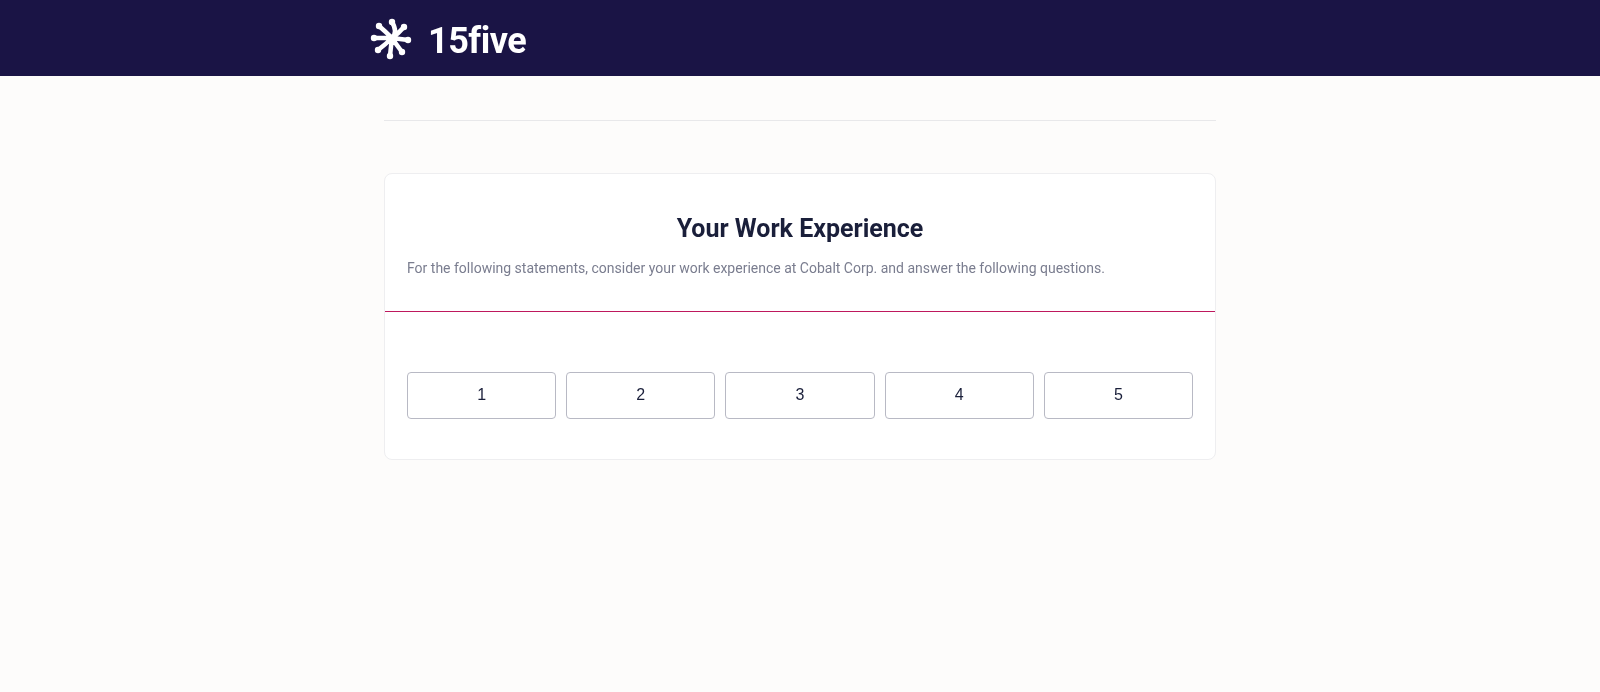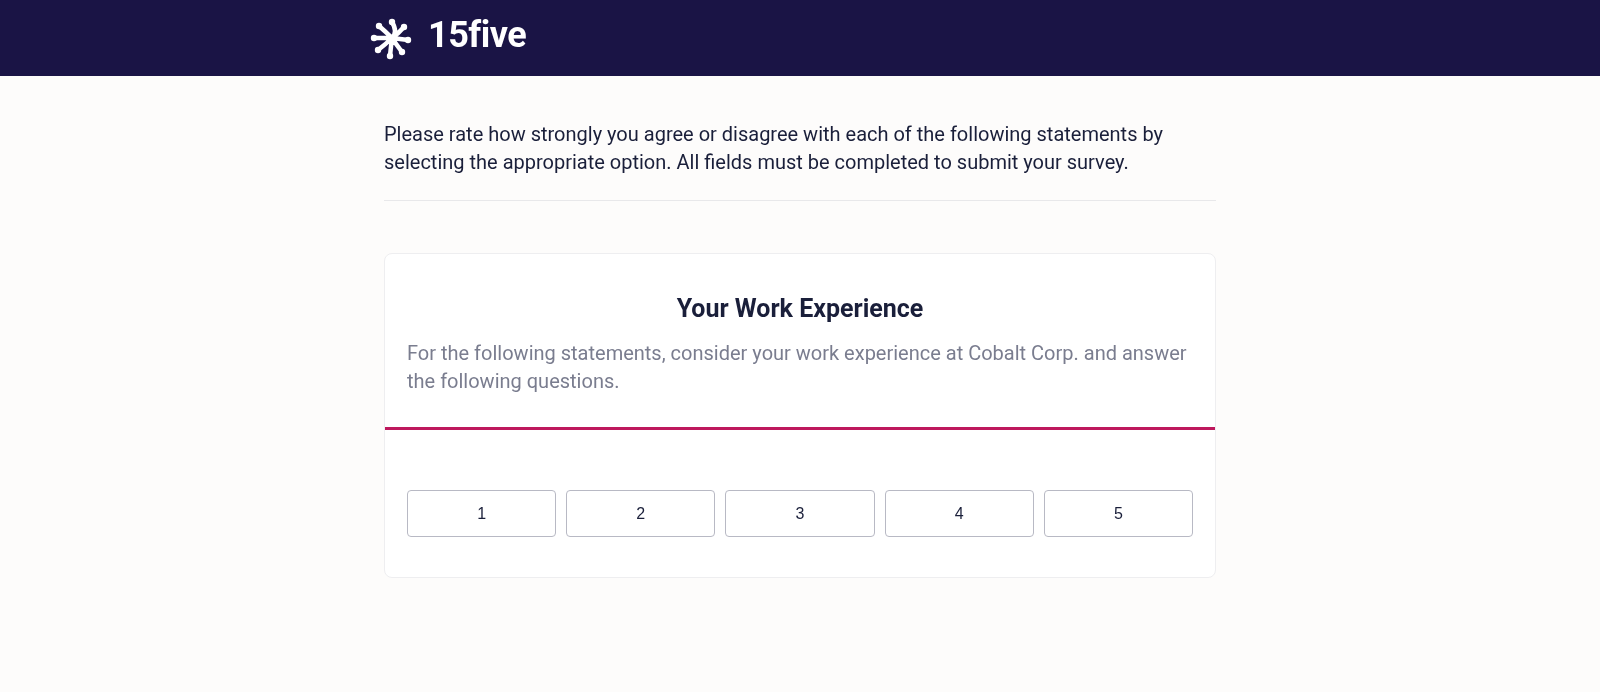--- a/index.html
+++ b/index.html
@@ -15,21 +15,21 @@
     }
     .header {
       background: #1a1445;
       height: 76px;
       display: flex;
       align-items: center;
       padding-left: 368px;
     }
     .logo {
       display: flex;
-      align-items: flex-start;
+      align-items: flex-end;
       gap: 12px;
       color: #fff;
     }
     .logo-mark {
       width: 48px;
       height: 48px;
       position: relative;
     }
     .logo-mark svg {
       width: 100%;
@@ -69,30 +69,30 @@
     }
     .survey-card {
       background: #fff;
       border: 1px solid #eeeef0;
       border-radius: 8px;
       overflow: hidden;
     }
     .card-header {
       padding: 40px 22px 32px 22px;
       text-align: center;
-      border-bottom: 3px solid #be185d;
+      border-bottom: 1px solid #be185d;
     }
     .card-title {
       font-size: 25px;
       font-weight: 700;
       color: #1a1f3a;
       margin-bottom: 16px;
     }
     .card-subtitle {
-      font-size: 20px;
+      font-size: 14px;
       color: #7a7d8f;
       text-align: left;
       line-height: 1.4;
     }
     .question-block {
       padding: 60px 22px 40px 22px;
     }
     .question-text {
       font-size: 19px;
       font-weight: 400;
@@ -151,21 +151,20 @@
         <circle cx="11" cy="12" r="3.2" fill="#fff"></circle>
         <path d="M24 8 Q30 18 24 24 M36 13 Q30 20 24 24 M40 26 Q32 25 24 24 M34 38 Q28 30 24 24 M22 42 Q23 32 24 24 M10 36 Q18 30 24 24 M6 24 Q15 24 24 24 M11 12 Q18 18 24 24" stroke="#fff" stroke-width="4.5" stroke-linecap="round"></path>
       </svg>
     </div>
     <span class="logo-text">15five</span>
   </div>
 </header>
 
 <div class="content-wrap">
 
-  <p class="instructions">Please rate how strongly you agree or disagree with each of the following statements by selecting the appropriate option. All fields must be completed to submit your survey.</p>
 
 
   <hr class="divider">
 
   <div class="survey-card">
     <div class="card-header">
       <h2 class="card-title">Your Work Experience</h2>
       <p class="card-subtitle">For the following statements, consider your work experience at Cobalt Corp. and answer the following questions.</p>
     </div>
 

